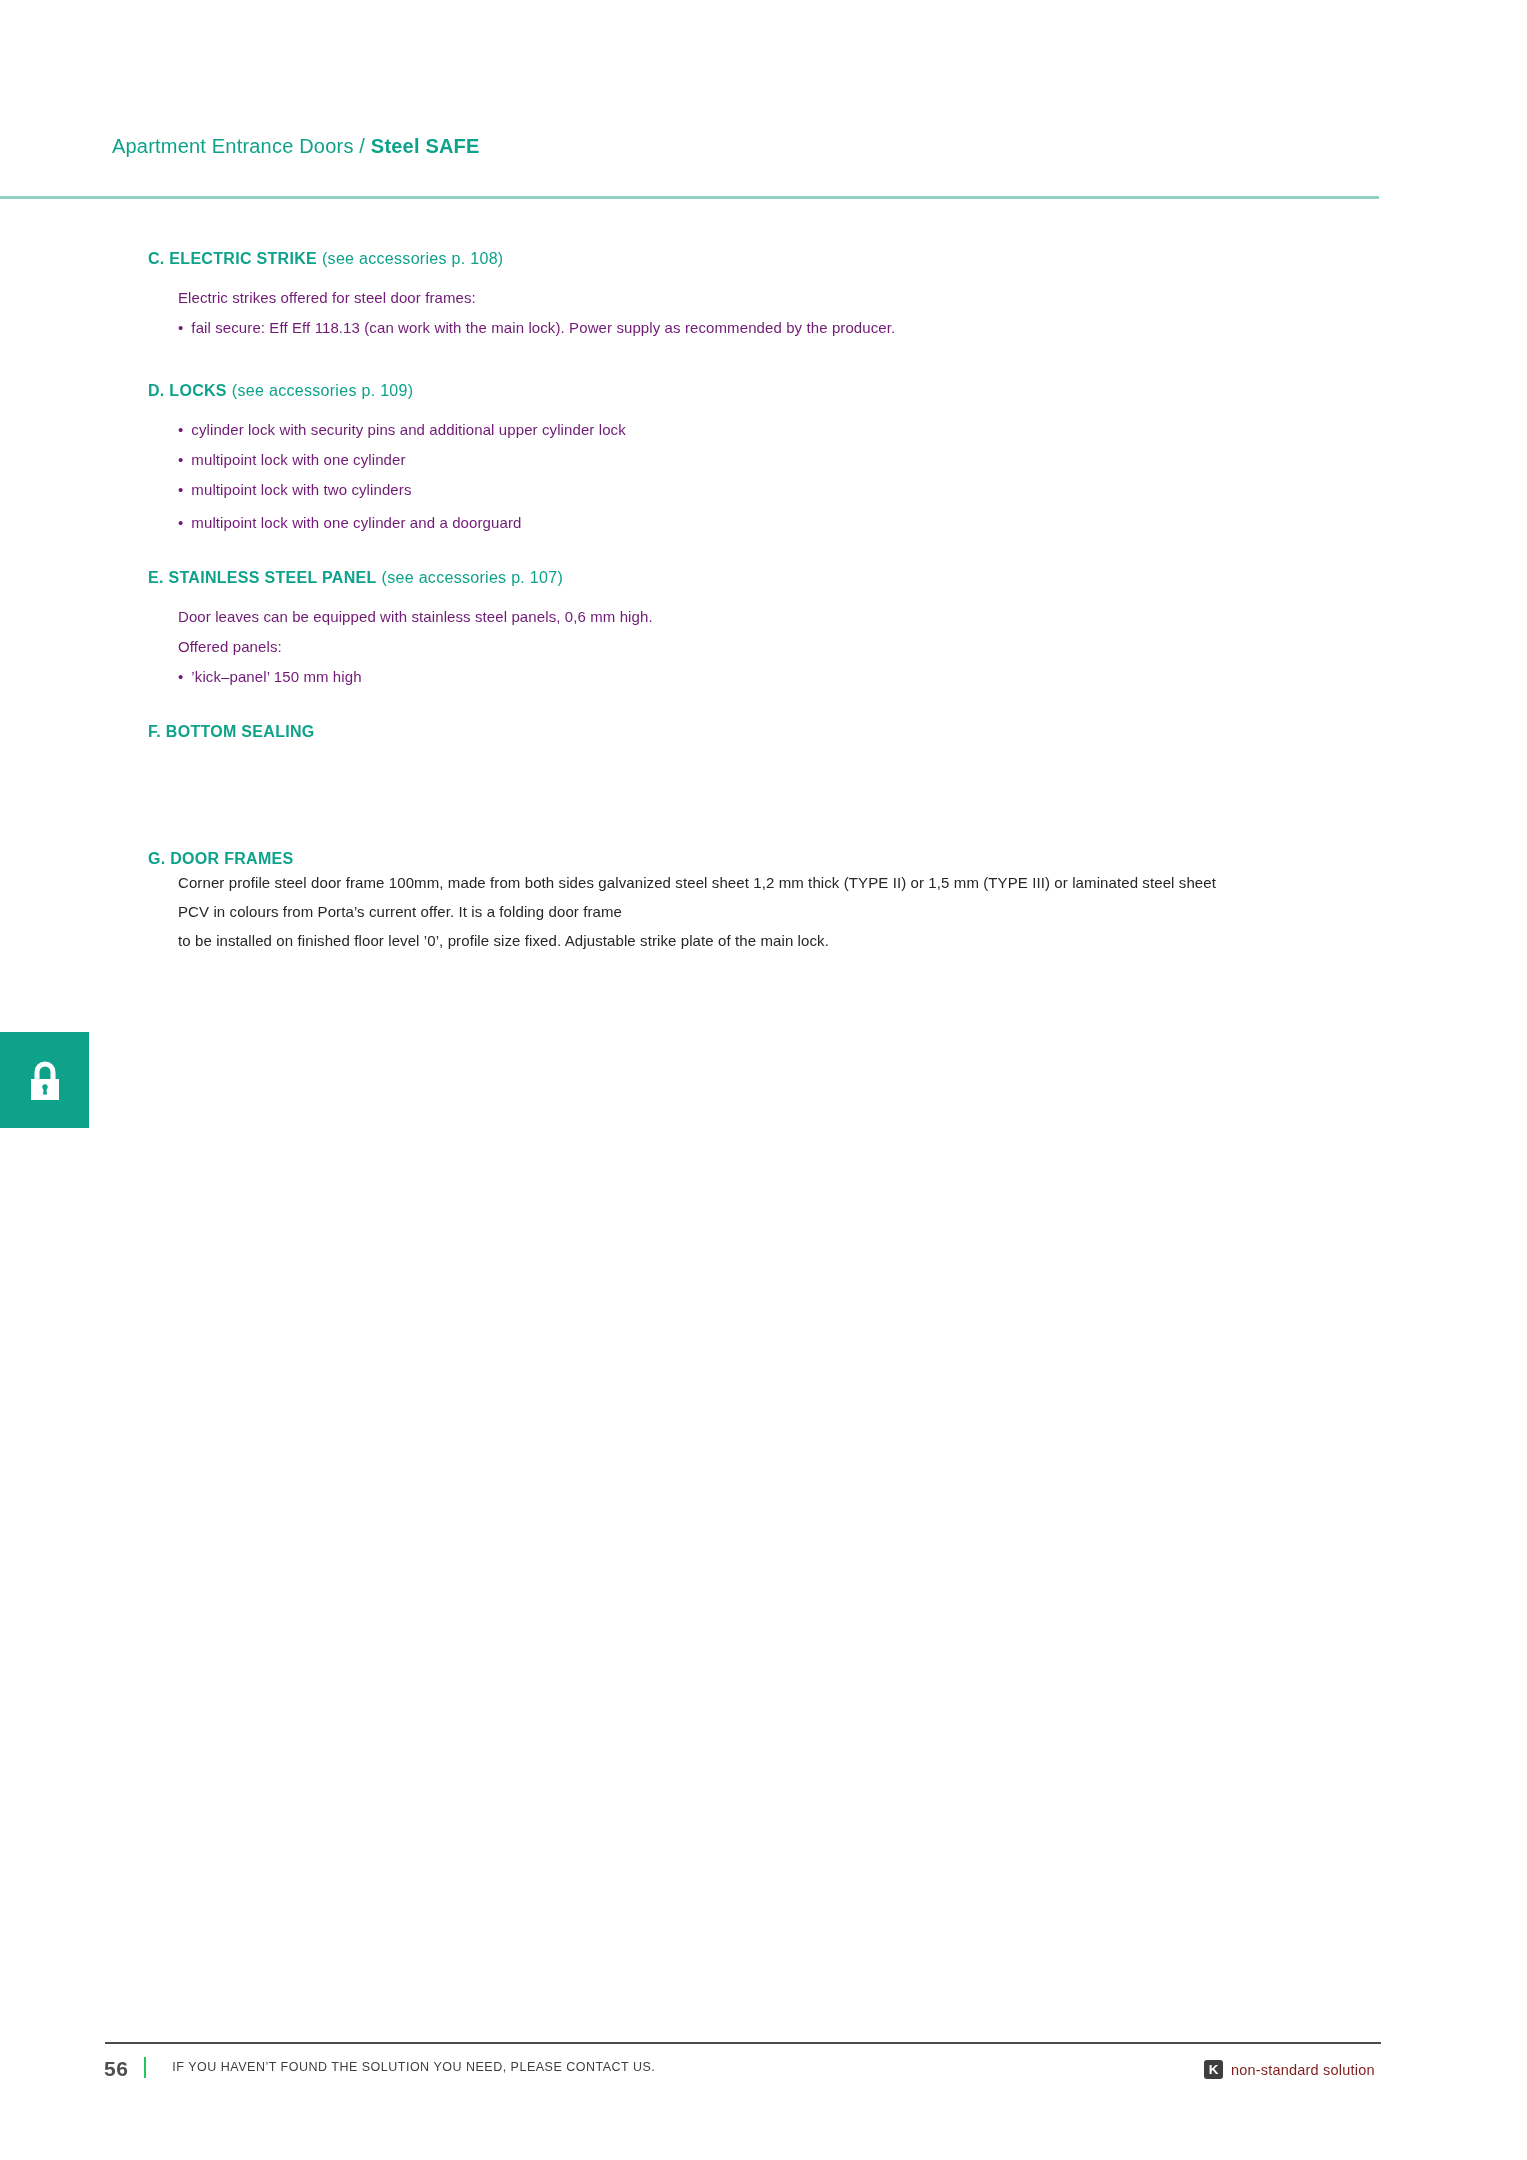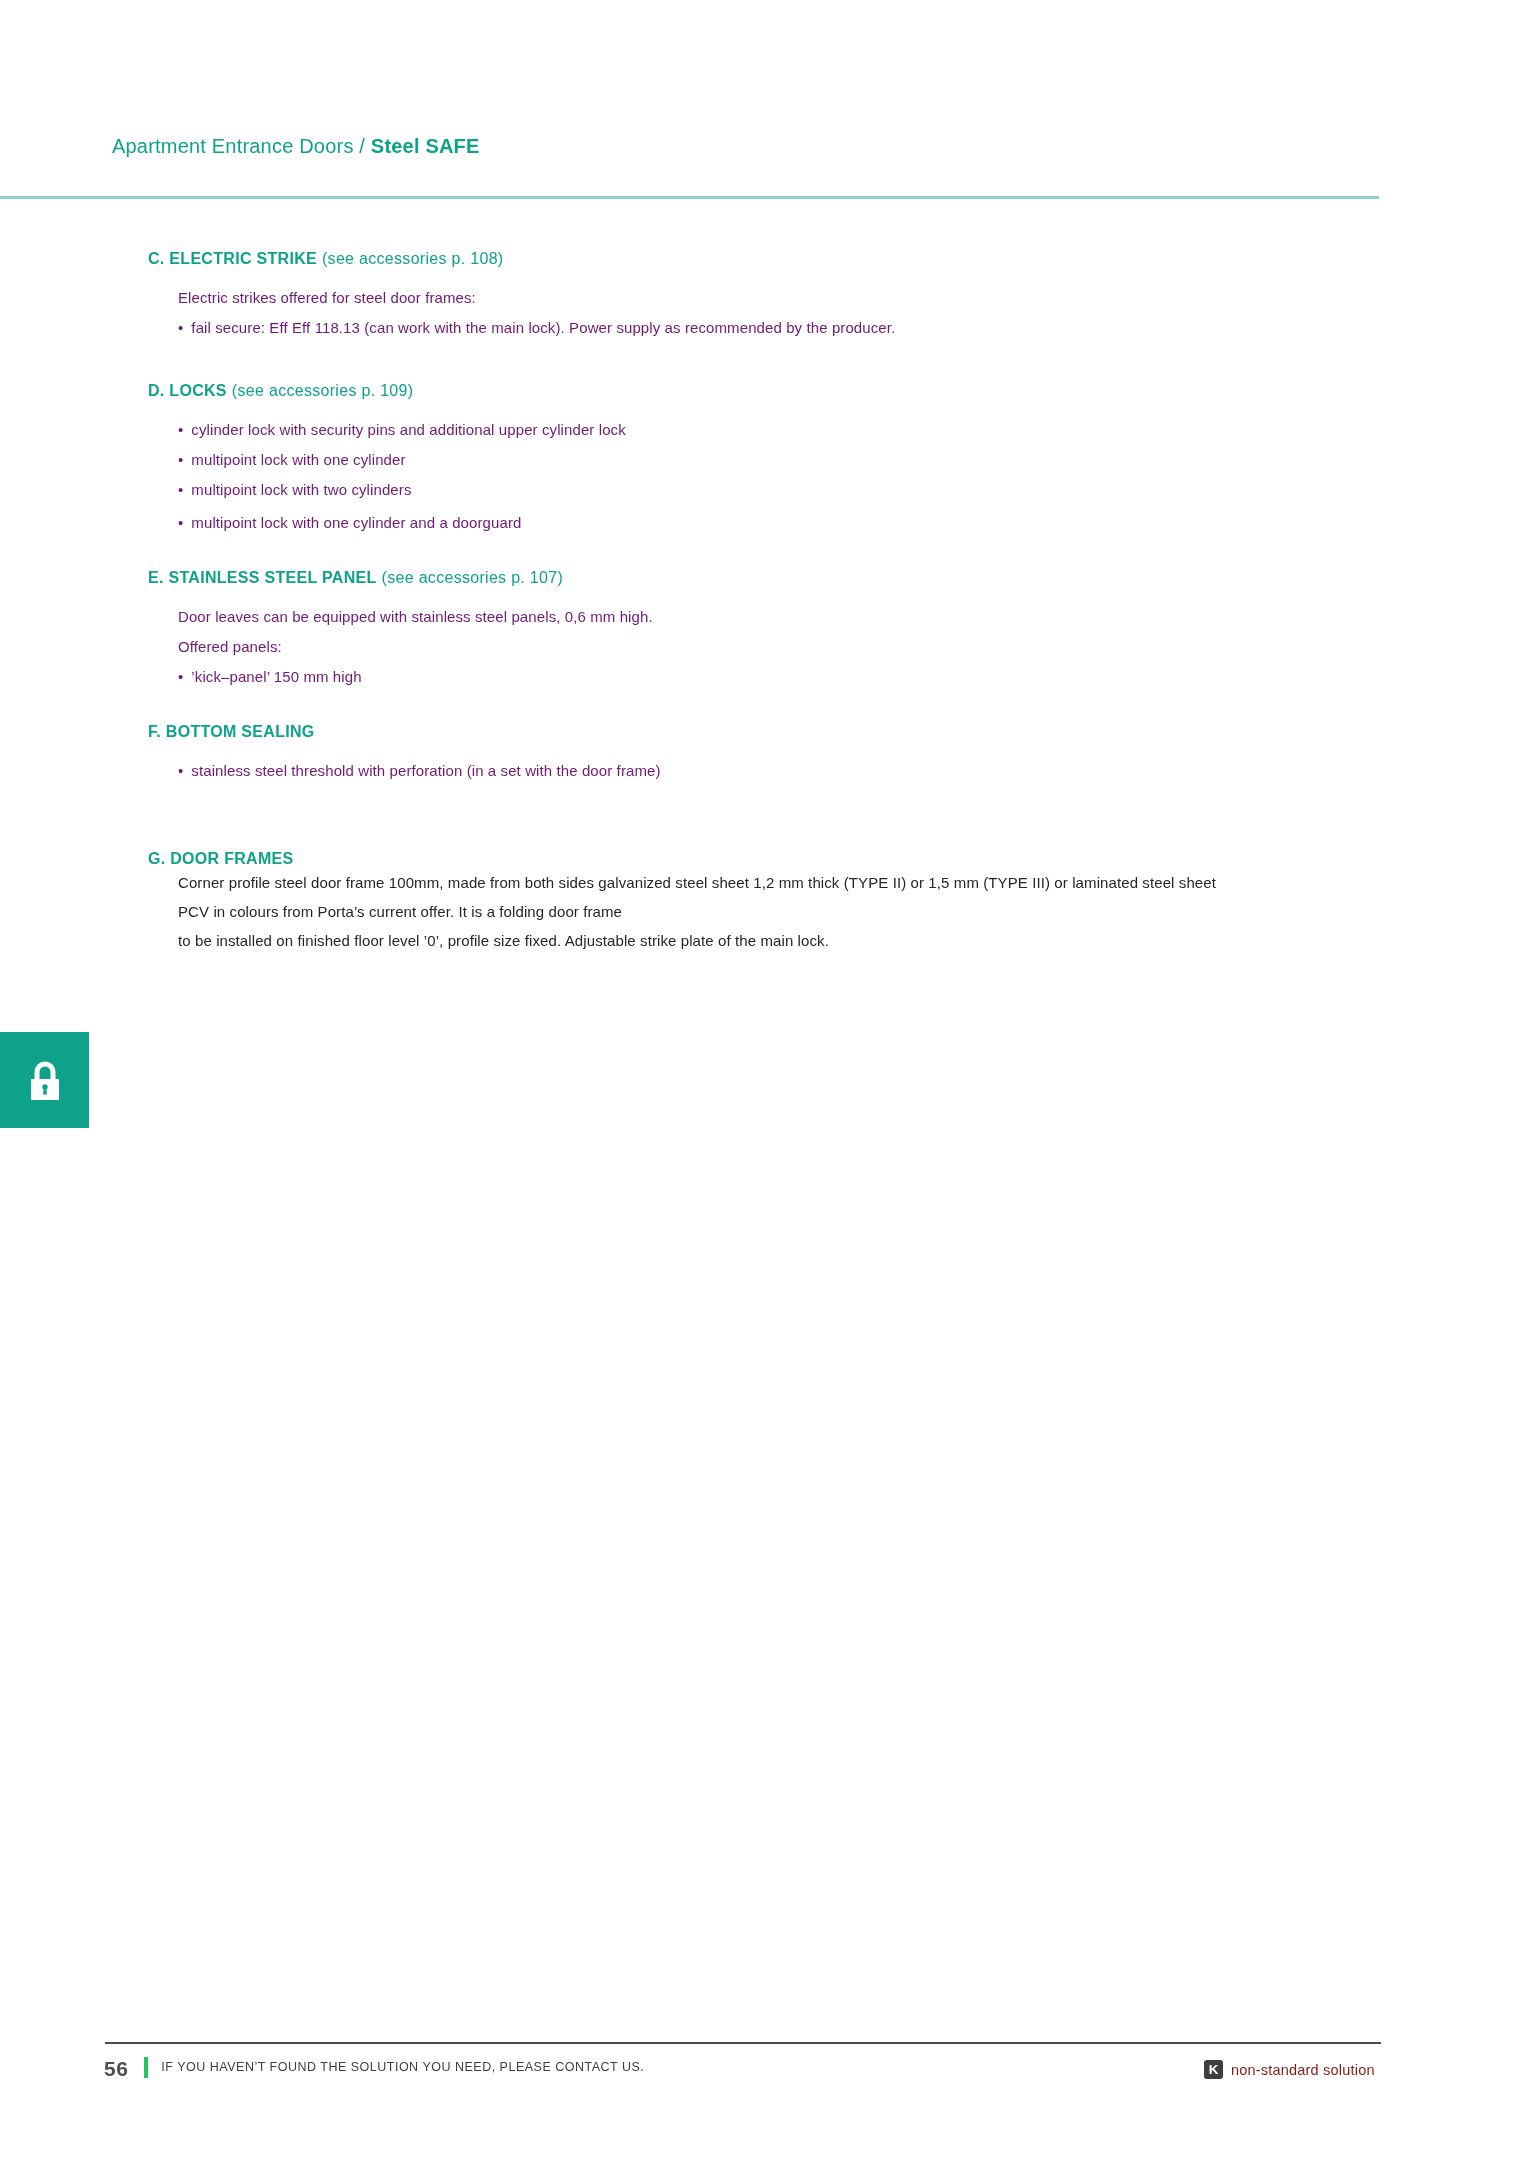--- a/index.html
+++ b/index.html
@@ -98,22 +98,22 @@
     align-items: flex-start;
   }
   .page-num {
     font-size: 21px;
     font-weight: bold;
     color: #4f4f4f;
     letter-spacing: 0.5px;
   }
   .footer-note {
     margin-left: 16px;
-    padding-left: 13px;
-    border-left: 4px solid #22c55e;
+    padding-left: 26px;
+    border-left: 2px solid #22c55e;
     font-size: 12.5px;
     color: #3e3e3e;
     letter-spacing: 0.5px;
     line-height: 21px;
     white-space: nowrap;
   }
   .footer-right {
     position: absolute;
     left: 1204px;
     top: 2060px;
@@ -175,23 +175,20 @@
       <p class="line">Door leaves can be equipped with stainless steel panels, 0,6 mm high.</p>
       <p class="line">Offered panels:</p>
       <p class="line bullet">’kick–panel’ 150 mm high</p>
     </div>
   </section>
 
   <section class="sec" style="top:723px">
     <h2 class="sec-h">
       <span>F. BOTTOM SEALING</span>
     </h2>
-    <div class="sec-body">
-      <p class="line bullet">stainless steel threshold with perforation (in a set with the door frame)</p>
-    </div>
   </section>
 
   <section class="sec" style="top:850px">
     <h2 class="sec-h">
       <span>G. DOOR FRAMES</span>
     </h2>
     <div class="para">
       <p class="line">Corner profile steel door frame 100mm, made from both sides galvanized steel sheet 1,2 mm thick (TYPE II) or 1,5 mm (TYPE III) or laminated steel sheet</p>
       <p class="line">PCV in colours from Porta’s current offer. It is a folding door frame</p>
       <p class="line">to be installed on finished floor level ’0’, profile size fixed. Adjustable strike plate of the main lock.</p>

